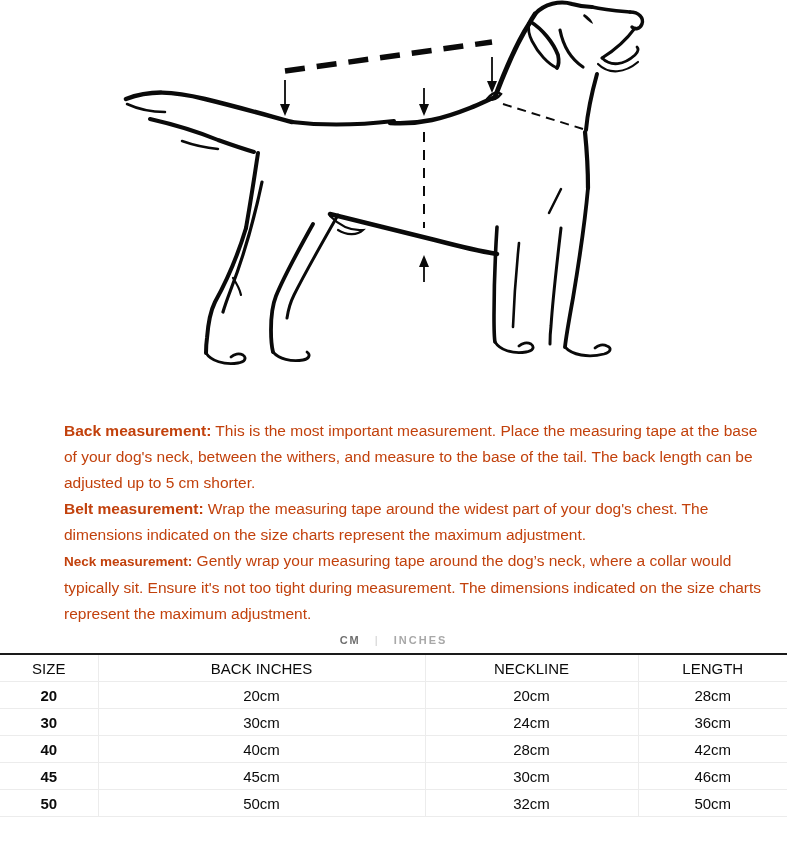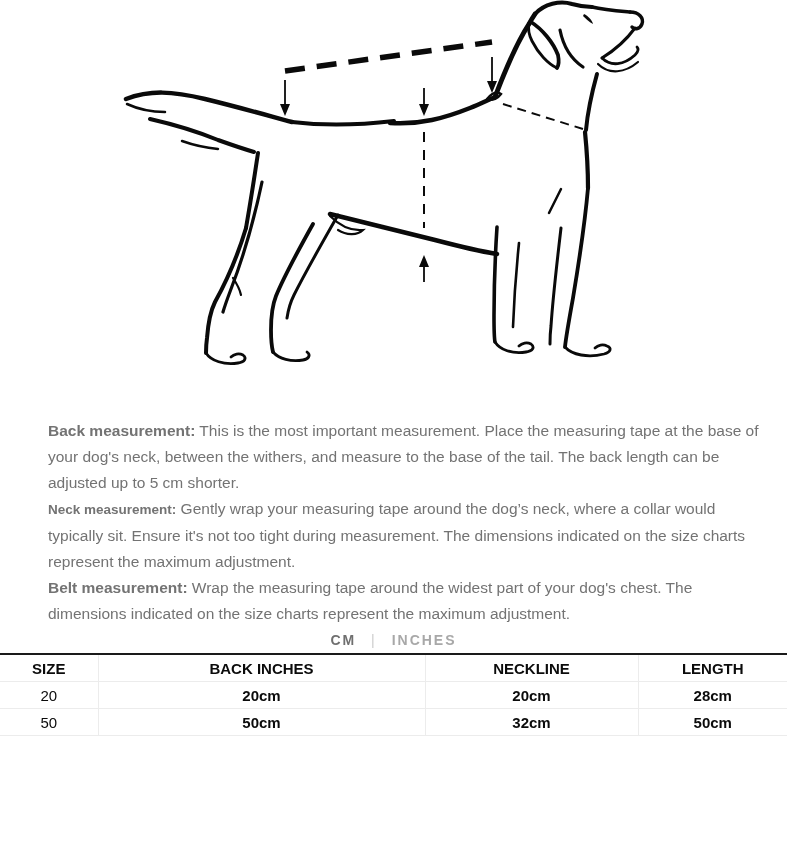--- a/index.html
+++ b/index.html
@@ -9,33 +9,33 @@
     font-family: "Liberation Sans", sans-serif;
     color: #0b0b0b;
     -webkit-font-smoothing: antialiased;
   }
   .diagram-wrap {
     width: 787px;
     height: 410px;
     overflow: hidden;
   }
   .instructions {
-    margin: 8px 0 0 0;
+    margin: 8px 0 0 16px;
     padding: 0 20px 0 48px;
     font-size: 15.5px;
     line-height: 26px;
-    color: #737373;
+    color: #c2410c;
   }
   .instructions p { margin: 0; }
   .instructions strong { font-weight: bold; }
   .neck-label { font-size: 13.5px; }
   .unit-toggle {
     margin-top: 5px;
     text-align: center;
-    font-size: 14px;
+    font-size: 11px;
     letter-spacing: 2px;
     font-weight: bold;
     height: 16px;
     line-height: 16px;
   }
   .unit-option { cursor: pointer; }
   .unit-sep { margin: 0 9px; font-weight: normal; }
   table.size-table {
     width: 787px;
     border-collapse: collapse;
@@ -43,27 +43,27 @@
     border-top: 2px solid #1a1a1a;
     font-size: 15px;
     table-layout: fixed;
   }
   .size-table th, .size-table td {
     height: 26px;
     padding: 0;
     text-align: center;
     vertical-align: middle;
     border-bottom: 1px solid #ececec;
-    font-weight: bold;
+    font-weight: normal;
     color: #0b0b0b;
   }
-  .size-table th { font-weight: bold; margin-left: 45px; }
+  .size-table th { font-weight: normal; margin-left: 45px; }
   .size-table th:nth-child(-n+3),
   .size-table td:nth-child(-n+3) { border-right: 1px solid #ececec; }
-  .size-table .size-cell { font-weight: normal; }
+  .size-table .size-cell { font-weight: bold; }
 </style>
 </head>
 <body>
 
 <div class="diagram-wrap">
   <svg width="787" height="410" viewBox="0 0 787 410" xmlns="http://www.w3.org/2000/svg">
     <g stroke="#0a0a0a" fill="none" stroke-linecap="round">
 
       <path d="M126,99 C150,90 172,91 205,99 C238,107 266,115 292,122" stroke-width="4.5"></path>
       <path d="M127,104 C140,110 153,112 165,112" stroke-width="2.5"></path>
@@ -128,22 +128,22 @@
         <line x1="424" y1="282" x2="424" y2="264" stroke="#0a0a0a" stroke-width="1.8"></line>
         <polygon points="424,255 419,267 429,267" fill="#0a0a0a"></polygon>
       </g>
       <path d="M503,104 L583,129" stroke="#0a0a0a" stroke-width="2" stroke-dasharray="9 6"></path>
     </g>
   </svg>
 </div>
 
 <div class="instructions">
   <p><strong>Back measurement:</strong><span> This is the most important measurement. Place the measuring tape at the base of your dog's neck, between the withers, and measure to the base of the tail. The back length can be adjusted up to 5 cm shorter.</span></p>
+  <p><strong>Belt measurement:</strong><span> Wrap the measuring tape around the widest part of your dog's chest. The dimensions indicated on the size charts represent the maximum adjustment.</span></p>
   <p><strong class="neck-label">Neck measurement:</strong><span> Gently wrap your measuring tape around the dog’s neck, where a collar would typically sit. Ensure it's not too tight during measurement. The dimensions indicated on the size charts represent the maximum adjustment.</span></p>
-  <p><strong>Belt measurement:</strong><span> Wrap the measuring tape around the widest part of your dog's chest. The dimensions indicated on the size charts represent the maximum adjustment.</span></p>
 </div>
 
 <div class="unit-toggle">
   <span class="unit-option" style="color: rgb(111, 111, 111);">CM</span>
   <span class="unit-sep" style="color: rgb(204, 204, 204);">|</span>
   <span class="unit-option" style="color: rgb(168, 168, 168);">INCHES</span>
 </div>
 
 <table class="size-table">
   <colgroup>
@@ -161,19 +161,37 @@
     </tr>
   </thead>
   <tbody>
       <tr>
         <td class="size-cell">20</td>
         <td>20cm</td>
         <td>20cm</td>
         <td>28cm</td>
       </tr>
       <tr>
+        <td class="size-cell">30</td>
+        <td>30cm</td>
+        <td>24cm</td>
+        <td>36cm</td>
+      </tr>
+      <tr>
+        <td class="size-cell">40</td>
+        <td>40cm</td>
+        <td>28cm</td>
+        <td>42cm</td>
+      </tr>
+      <tr>
+        <td class="size-cell">45</td>
+        <td>45cm</td>
+        <td>30cm</td>
+        <td>46cm</td>
+      </tr>
+      <tr>
         <td class="size-cell">50</td>
         <td>50cm</td>
         <td>32cm</td>
         <td>50cm</td>
       </tr>
     </tbody>
 </table>
 
 </body></html>

